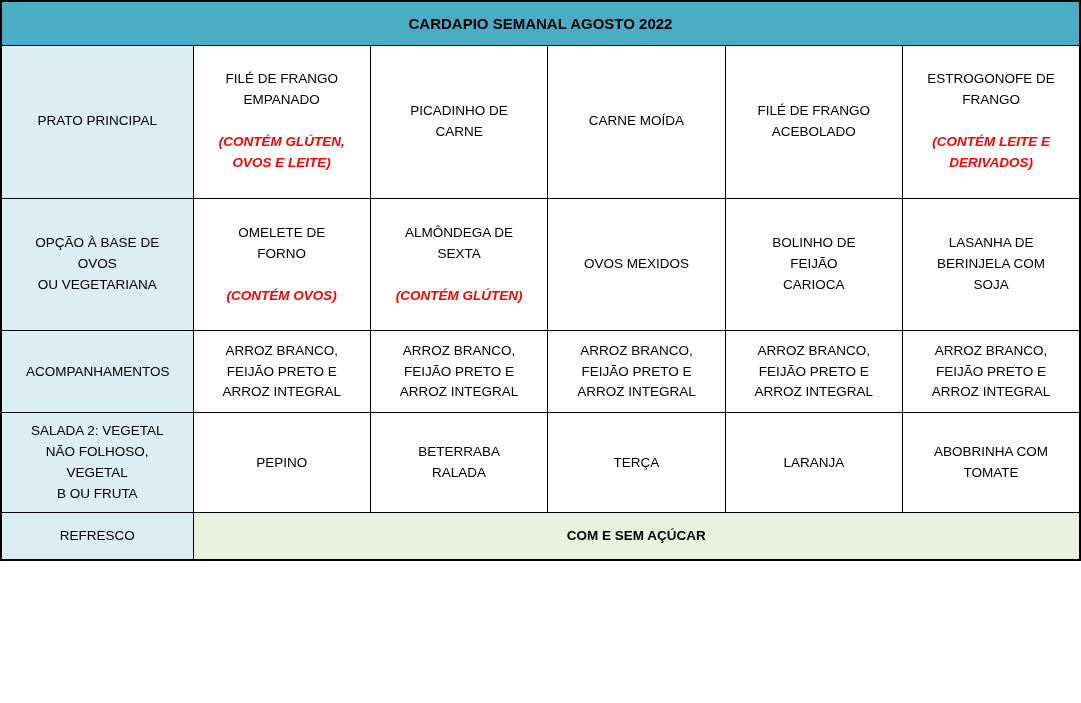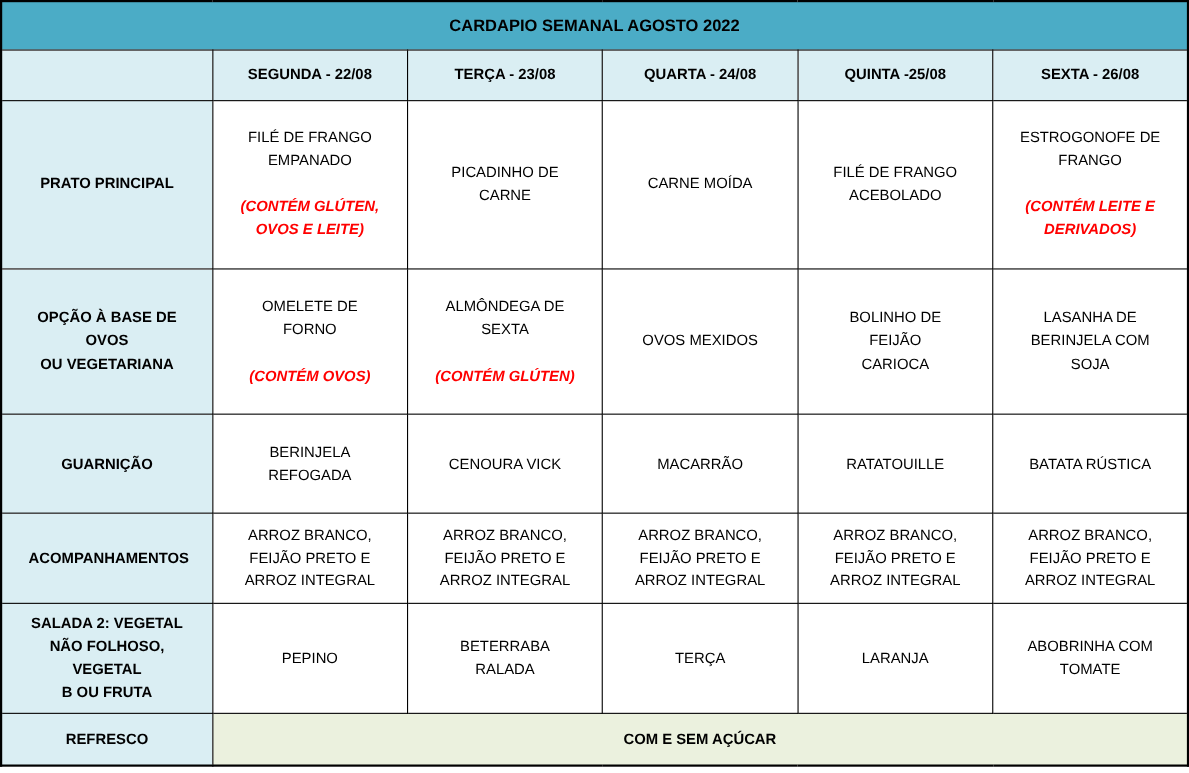--- a/index.html
+++ b/index.html
@@ -35,21 +35,21 @@
     font-size: 15px;
     height: 44px;
   }
   tr.header-row td {
     background: var(--header-bg, #DAEEF3);
     font-weight: bold;
     height: 46px;
   }
   td.label-cell {
     background: var(--header-bg, #DAEEF3);
-    font-weight: bold;
+    font-weight: normal;
   }
   .allergen {
     color: var(--allergen-text, #FF0000);
     font-weight: bold;
     font-style: italic;
     text-align: center;
   }
   td.refresco-cell {
     background: var(--refresco-bg, #EBF1DE);
     font-weight: bold;
@@ -74,28 +74,20 @@
         <col>
         <col>
         <col>
     </colgroup>
 
     <tbody>
         <tr class="title-row">
       <td colspan="6">CARDAPIO SEMANAL AGOSTO 2022</td>
     </tr>
 
-    <tr class="header-row">
-      <td class="label-cell"></td>
-      <td>SEGUNDA - 22/08</td>
-      <td>TERÇA - 23/08</td>
-      <td>QUARTA - 24/08</td>
-      <td>QUINTA -25/08</td>
-      <td>SEXTA - 26/08</td>
-    </tr>
 
     <tr class="r-prato">
       <td class="label-cell">PRATO PRINCIPAL</td>
       <td>
         <div class="dish">FILÉ DE FRANGO
 EMPANADO</div>
         <div class="allergen">(CONTÉM GLÚTEN,
 OVOS E LEITE)</div>
       </td>
       <td>PICADINHO DE CARNE</td>
@@ -121,28 +113,20 @@
         <div class="dish">ALMÔNDEGA DE SEXTA</div>
         <div class="allergen">(CONTÉM GLÚTEN)</div>
       </td>
       <td>OVOS MEXIDOS</td>
       <td>BOLINHO DE FEIJÃO
 CARIOCA</td>
       <td>LASANHA DE
 BERINJELA COM SOJA</td>
     </tr>
 
-    <tr class="r-guarn">
-      <td class="label-cell">GUARNIÇÃO</td>
-      <td>BERINJELA REFOGADA</td>
-      <td>CENOURA VICK</td>
-      <td>MACARRÃO</td>
-      <td>RATATOUILLE</td>
-      <td>BATATA RÚSTICA</td>
-    </tr>
 
     <tr class="r-acomp">
       <td class="label-cell">ACOMPANHAMENTOS</td>
       <td>ARROZ BRANCO,
 FEIJÃO PRETO E
 ARROZ INTEGRAL</td>
       <td>ARROZ BRANCO,
 FEIJÃO PRETO E
 ARROZ INTEGRAL</td>
       <td>ARROZ BRANCO,

